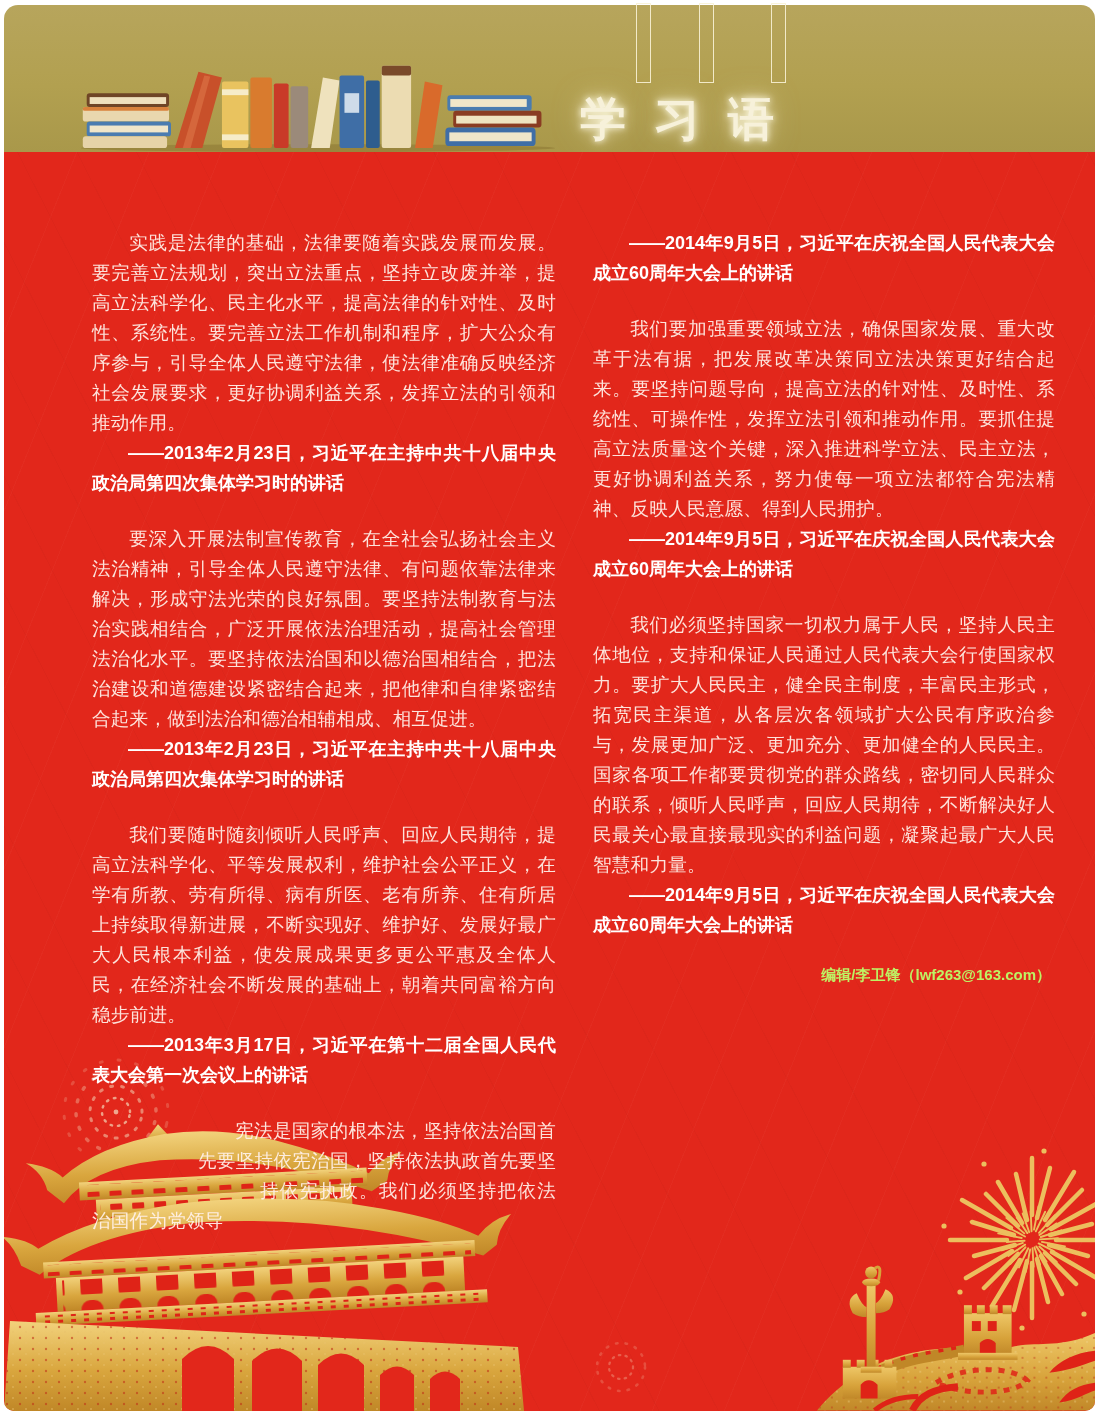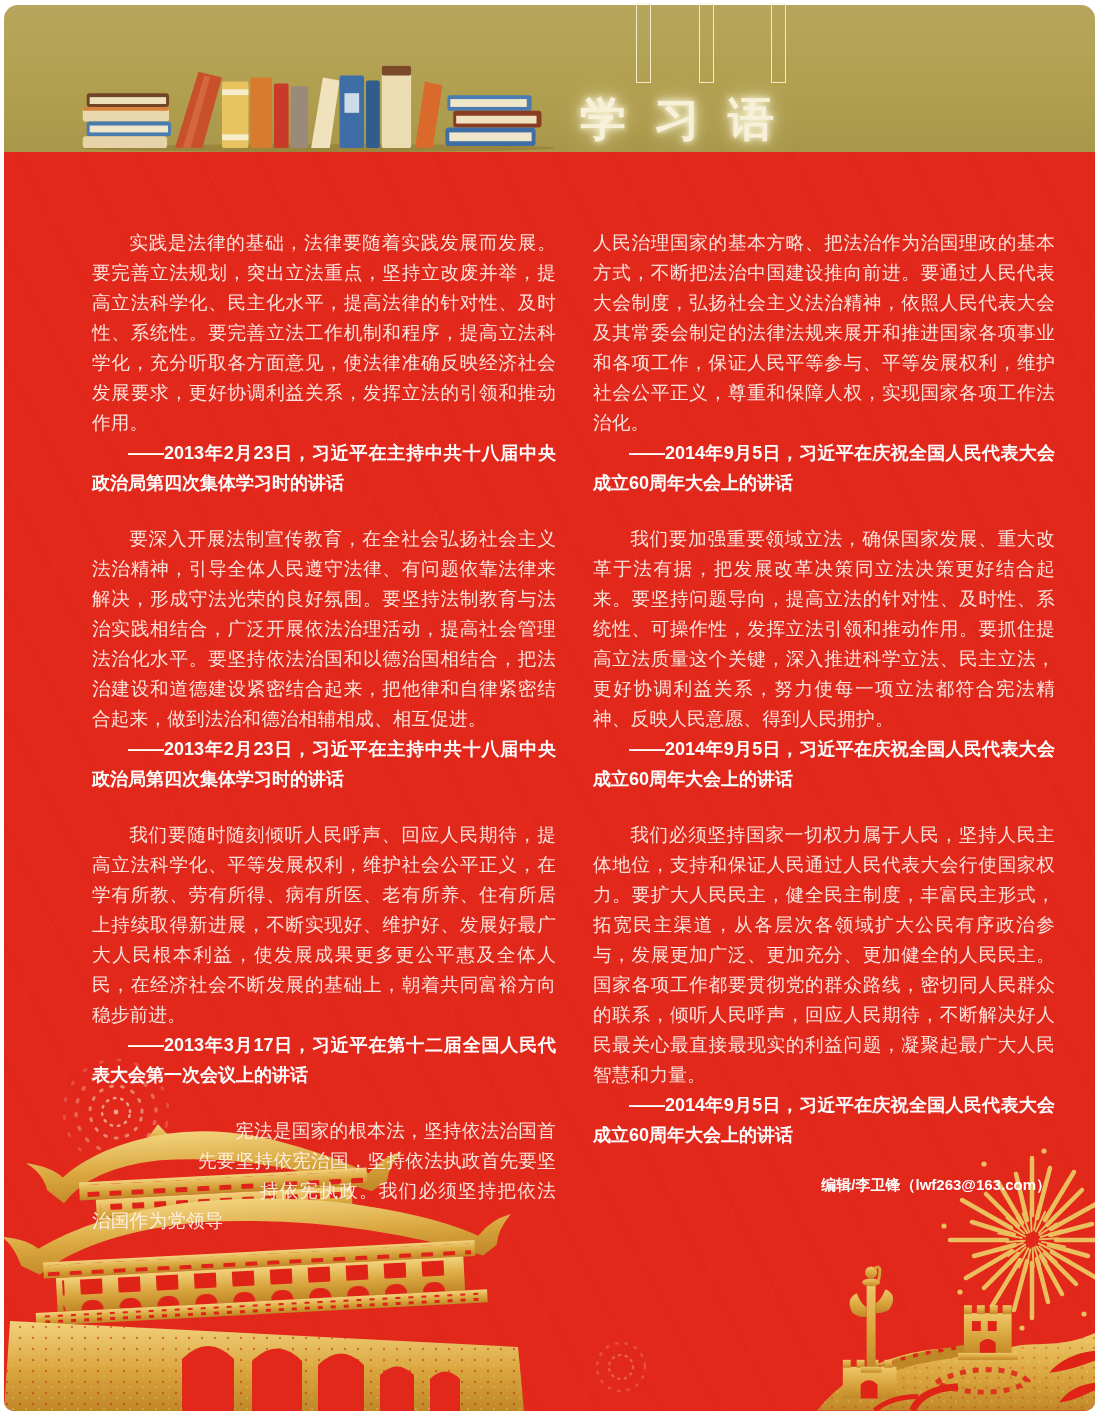--- a/index.html
+++ b/index.html
@@ -53,21 +53,21 @@
   .qattr{
     margin:0;font-size:18px;line-height:30px;font-weight:bold;color:#ffffff;
     text-align:justify;text-indent:2em;
   }
   .float-step{float:left;height:30px;}
   .f1{width:106px;margin-top:30px;}
   .f2{width:168px;clear:left;}
 
   .editor{
     margin-top:10px;padding-right:4px;text-align:right;
-    font-size:15px;font-weight:bold;color:#ffffff;
+    font-size:15px;font-weight:bold;color:#bef264;
   }
 
   
   .deco{position:absolute;z-index:1;}
   .tiananmen-svg{left:0;bottom:0;width:520px;height:296px;}
   .sparkle1-svg{left:52px;top:900px;width:120px;height:120px;opacity:.75;}
   .sparkle2-svg{left:572px;top:1170px;width:90px;height:90px;opacity:.32;}
   .firework-svg{left:933px;top:993px;width:190px;height:190px;}
   .greatwall-svg{right:0;bottom:0;width:278px;height:156px;}
 </style>
@@ -274,39 +274,38 @@
       <rect x="44" y="112" width="21" height="6" fill="url(#gGold2)"></rect>
 
       <path d="M96,156 C104,140 118,134 142,132" stroke="#df2317" stroke-width="7" fill="none"></path>
       <path d="M58,156 C70,146 84,142 102,142" stroke="#df2317" stroke-width="5" fill="none"></path>
       <path d="M280,96 C260,98 244,106 234,118 C254,116 268,110 280,106 Z" fill="#df2317"></path>
       <path d="M280,128 C264,130 252,136 244,148 C262,146 272,138 280,136 Z" fill="#df2317"></path>
     </svg>
 
     <div class="col col-left">
       <div class="quote">
-        <p class="qtext">实践是法律的基础，法律要随着实践发展而发展。要完善立法规划，突出立法重点，坚持立改废并举，提高立法科学化、民主化水平，提高法律的针对性、及时性、系统性。要完善立法工作机制和程序，提高立法科学化，充分听取各方面意见，使法律准确反映经济社会发展要求，更好协调利益关系，发挥立法的引领和推动作用。</p>
+        <p class="qtext">实践是法律的基础，法律要随着实践发展而发展。要完善立法规划，突出立法重点，坚持立改废并举，提高立法科学化、民主化水平，提高法律的针对性、及时性、系统性。要完善立法工作机制和程序，扩大公众有序参与，引导全体人民遵守法律，使法律准确反映经济社会发展要求，更好协调利益关系，发挥立法的引领和推动作用。</p>
         <p class="qattr">——2013年2月23日，习近平在主持中共十八届中央政治局第四次集体学习时的讲话</p>
       </div>
       <div class="quote">
         <p class="qtext">要深入开展法制宣传教育，在全社会弘扬社会主义法治精神，引导全体人民遵守法律、有问题依靠法律来解决，形成守法光荣的良好氛围。要坚持法制教育与法治实践相结合，广泛开展依法治理活动，提高社会管理法治化水平。要坚持依法治国和以德治国相结合，把法治建设和道德建设紧密结合起来，把他律和自律紧密结合起来，做到法治和德治相辅相成、相互促进。</p>
         <p class="qattr">——2013年2月23日，习近平在主持中共十八届中央政治局第四次集体学习时的讲话</p>
       </div>
       <div class="quote">
         <p class="qtext">我们要随时随刻倾听人民呼声、回应人民期待，提高立法科学化、平等发展权利，维护社会公平正义，在学有所教、劳有所得、病有所医、老有所养、住有所居上持续取得新进展，不断实现好、维护好、发展好最广大人民根本利益，使发展成果更多更公平惠及全体人民，在经济社会不断发展的基础上，朝着共同富裕方向稳步前进。</p>
         <p class="qattr">——2013年3月17日，习近平在第十二届全国人民代表大会第一次会议上的讲话</p>
       </div>
       <div class="quote">
         <p class="qtext"><span class="float-step f1"></span><span class="float-step f2"></span><span>宪法是国家的根本法，坚持依法治国首先要坚持依宪治国，坚持依法执政首先要坚持依宪执政。我们必须坚持把依法治国作为党领导</span></p>
       </div>
     </div>
 
     <div class="col col-right">
       <div class="quote no-indent">
-        <p class="qtext">人民治理国家的基本方略、把法治作为治国理政的基本方式，不断把法治中国建设推向前进。要通过人民代表大会制度，弘扬社会主义法治精神，依照人民代表大会及其常委会制定的法律法规来展开和推进国家各项事业和各项工作，保证人民平等参与、平等发展权利，维护社会公平正义，尊重和保障人权，实现国家各项工作法治化。</p>
         <p class="qattr">——2014年9月5日，习近平在庆祝全国人民代表大会成立60周年大会上的讲话</p>
       </div>
       <div class="quote">
         <p class="qtext">我们要加强重要领域立法，确保国家发展、重大改革于法有据，把发展改革决策同立法决策更好结合起来。要坚持问题导向，提高立法的针对性、及时性、系统性、可操作性，发挥立法引领和推动作用。要抓住提高立法质量这个关键，深入推进科学立法、民主立法，更好协调利益关系，努力使每一项立法都符合宪法精神、反映人民意愿、得到人民拥护。</p>
         <p class="qattr">——2014年9月5日，习近平在庆祝全国人民代表大会成立60周年大会上的讲话</p>
       </div>
       <div class="quote">
         <p class="qtext">我们必须坚持国家一切权力属于人民，坚持人民主体地位，支持和保证人民通过人民代表大会行使国家权力。要扩大人民民主，健全民主制度，丰富民主形式，拓宽民主渠道，从各层次各领域扩大公民有序政治参与，发展更加广泛、更加充分、更加健全的人民民主。国家各项工作都要贯彻党的群众路线，密切同人民群众的联系，倾听人民呼声，回应人民期待，不断解决好人民最关心最直接最现实的利益问题，凝聚起最广大人民智慧和力量。</p>
         <p class="qattr">——2014年9月5日，习近平在庆祝全国人民代表大会成立60周年大会上的讲话</p>
       </div>

